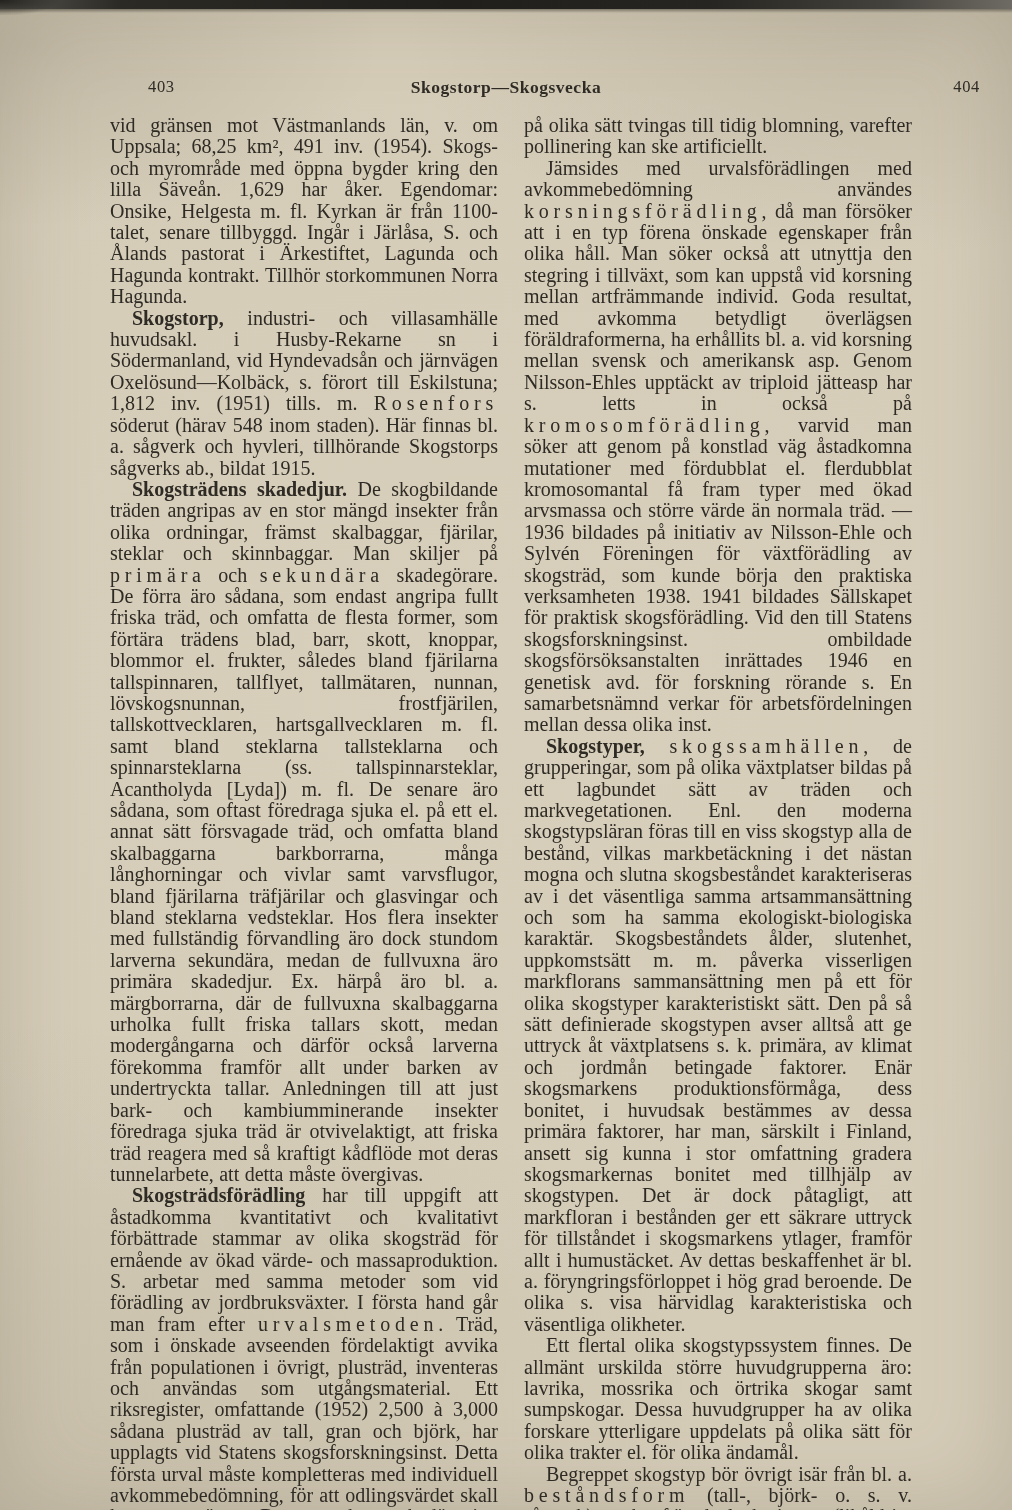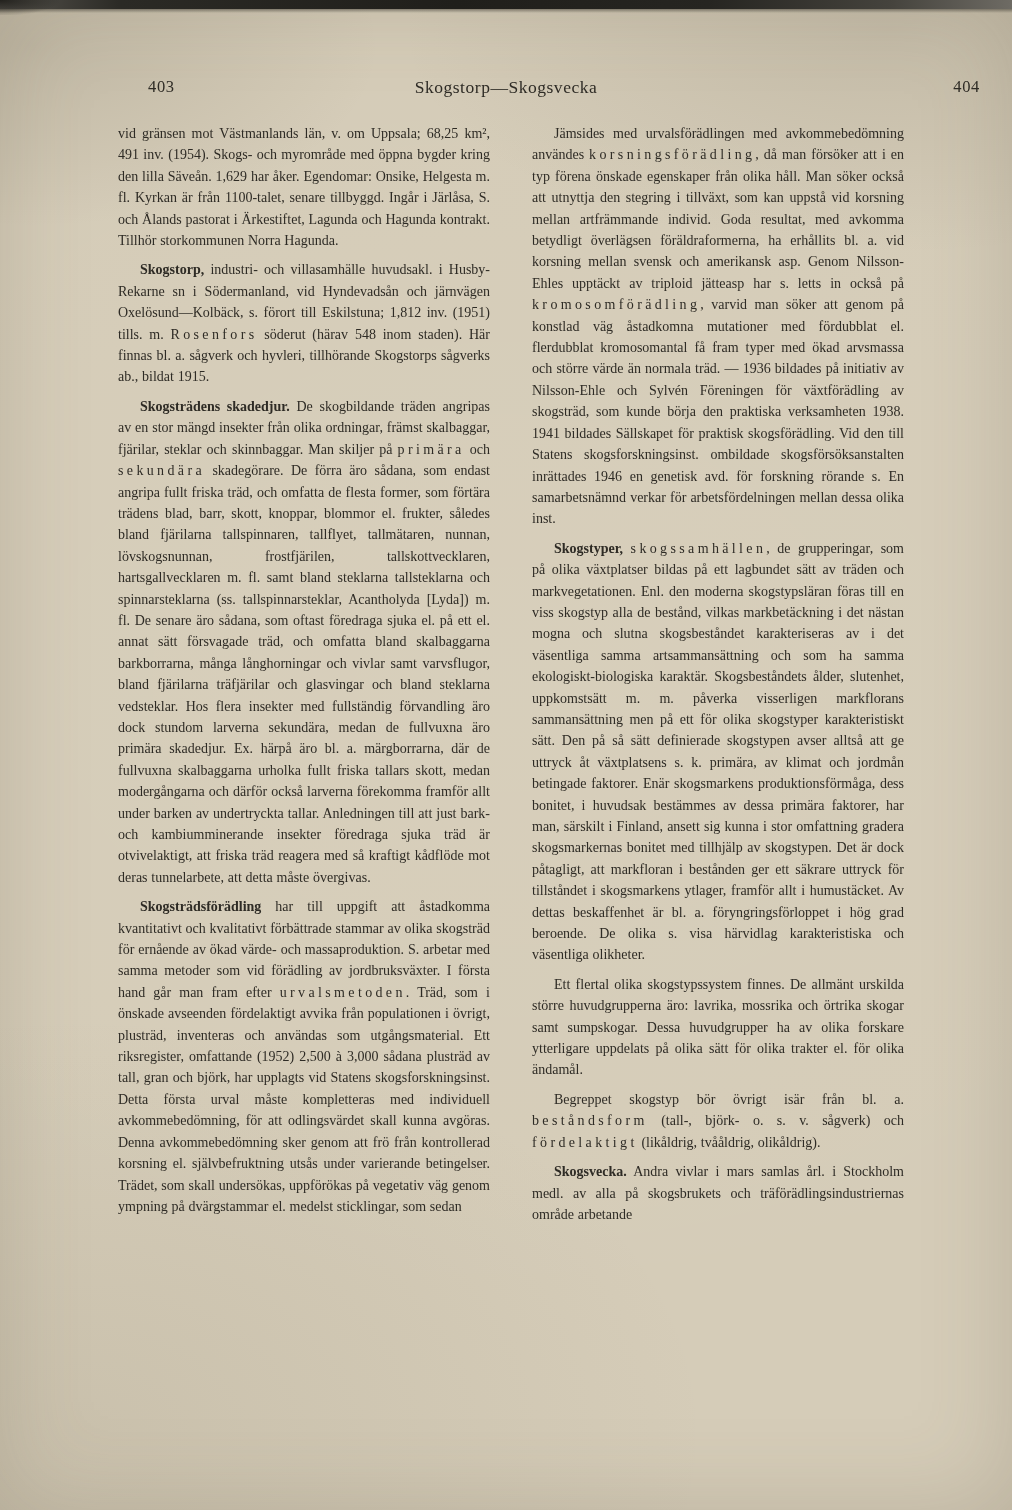--- a/index.html
+++ b/index.html
@@ -62,39 +62,39 @@
     top: 76px;
     font-size: 16.5px;
     line-height: 22px;
     letter-spacing: 0.04em;
   }
   .pagenum.left  { left: 116px; margin-left: 32px; }
   .pagenum.right { right: 32px; }
   .header .title {
     display: block;
     text-align: center;
-    font-weight: normal;
+    font-weight: bold;
     font-size: 17.5px;
     line-height: 22px;
     letter-spacing: 0.03em;
   }
   .columns {
     display: flex;
     gap: 26px;
     padding: 13px 100px 0 110px;
   }
   .col {
     width: 388px;
     text-align: justify;
     hyphens: auto;
     -webkit-hyphens: auto;
   }
   .col p.para {
-    margin: 8px;
-    font-size: 14px;
+    margin: 0;
+    font-size: 20px;
     line-height: 21.4px;
     word-spacing: 0.02em;
   }
   .col p.para.indent { text-indent: 22px; }
   .seg-normal { }
   .seg-bold   { font-weight: bold; }
   .seg-italic { }
   .seg-spaced { letter-spacing: 0.24em; }
 </style>
 </head>
@@ -111,20 +111,21 @@
   </div>
 
   <div class="columns">
     <div class="col">
         <p class="para"><span class="seg-normal">vid gränsen mot Västmanlands län, v. om Uppsala; 68,25 km², 491 inv. (1954). Skogs- och myrområde med öppna bygder kring den lilla Säveån. 1,629 har åker. Egendomar: Onsike, Helgesta m. fl. Kyrkan är från 1100-talet, senare tillbyggd. Ingår i Järlåsa, S. och Ålands pastorat i Ärkestiftet, Lagunda och Hagunda kontrakt. Tillhör storkommunen Norra Hagunda.</span></p>
         <p class="para indent"><span class="seg-bold">Skogstorp,</span><span class="seg-normal"> industri- och villasamhälle huvudsakl. i Husby-Rekarne sn i Södermanland, vid Hyndevadsån och järnvägen Oxelösund—Kolbäck, s. förort till Eskilstuna; 1,812 inv. (1951) tills. m. </span><span class="seg-spaced">Rosenfors</span><span class="seg-normal"> söderut (härav 548 inom staden). Här finnas bl. a. sågverk och hyvleri, tillhörande Skogstorps sågverks ab., bildat 1915.</span></p>
         <p class="para indent"><span class="seg-bold">Skogsträdens skadedjur.</span><span class="seg-normal"> De skogbildande träden angripas av en stor mängd insekter från olika ordningar, främst skalbaggar, fjärilar, steklar och skinnbaggar. Man skiljer på </span><span class="seg-spaced">primära</span><span class="seg-normal"> och </span><span class="seg-spaced">sekundära</span><span class="seg-normal"> skadegörare. De förra äro sådana, som endast angripa fullt friska träd, och omfatta de flesta former, som förtära trädens blad, barr, skott, knoppar, blommor el. frukter, således bland fjärilarna tallspinnaren, tallflyet, tallmätaren, nunnan, lövskogsnunnan, frostfjärilen, tallskottvecklaren, hartsgallvecklaren m. fl. samt bland steklarna tallsteklarna och spinnarsteklarna (ss. tallspinnarsteklar, </span><span class="seg-italic">Acantholyda</span><span class="seg-normal"> [</span><span class="seg-italic">Lyda</span><span class="seg-normal">]) m. fl. De senare äro sådana, som oftast föredraga sjuka el. på ett el. annat sätt försvagade träd, och omfatta bland skalbaggarna barkborrarna, många långhorningar och vivlar samt varvsflugor, bland fjärilarna träfjärilar och glasvingar och bland steklarna vedsteklar. Hos flera insekter med fullständig förvandling äro dock stundom larverna sekundära, medan de fullvuxna äro primära skadedjur. Ex. härpå äro bl. a. märgborrarna, där de fullvuxna skalbaggarna urholka fullt friska tallars skott, medan modergångarna och därför också larverna förekomma framför allt under barken av undertryckta tallar. Anledningen till att just bark- och kambiumminerande insekter föredraga sjuka träd är otvivelaktigt, att friska träd reagera med så kraftigt kådflöde mot deras tunnelarbete, att detta måste övergivas.</span></p>
         <p class="para indent"><span class="seg-bold">Skogsträdsförädling</span><span class="seg-normal"> har till uppgift att åstadkomma kvantitativt och kvalitativt förbättrade stammar av olika skogsträd för ernående av ökad värde- och massaproduktion. S. arbetar med samma metoder som vid förädling av jordbruksväxter. I första hand går man fram efter </span><span class="seg-spaced">urvalsmetoden</span><span class="seg-normal">. Träd, som i önskade avseenden fördelaktigt avvika från populationen i övrigt, plusträd, inventeras och användas som utgångsmaterial. Ett riksregister, omfattande (1952) 2,500 à 3,000 sådana plusträd av tall, gran och björk, har upplagts vid Statens skogsforskningsinst. Detta första urval måste kompletteras med individuell avkommebedömning, för att odlingsvärdet skall kunna avgöras. Denna avkommebedömning sker genom att frö från kontrollerad korsning el. självbefruktning utsås under varierande betingelser. Trädet, som skall undersökas, uppförökas på vegetativ väg genom ympning på dvärgstammar el. medelst sticklingar, som sedan</span></p>
       </div>
     <div class="col">
+        <p class="para"><span class="seg-normal">på olika sätt tvingas till tidig blomning, varefter pollinering kan ske artificiellt.</span></p>
         <p class="para indent"><span class="seg-normal">Jämsides med urvalsförädlingen med avkommebedömning användes </span><span class="seg-spaced">korsningsförädling</span><span class="seg-normal">, då man försöker att i en typ förena önskade egenskaper från olika håll. Man söker också att utnyttja den stegring i tillväxt, som kan uppstå vid korsning mellan artfrämmande individ. Goda resultat, med avkomma betydligt överlägsen föräldraformerna, ha erhållits bl. a. vid korsning mellan svensk och amerikansk asp. Genom Nilsson-Ehles upptäckt av triploid jätteasp har s. letts in också på </span><span class="seg-spaced">kromosomförädling</span><span class="seg-normal">, varvid man söker att genom på konstlad väg åstadkomna mutationer med fördubblat el. flerdubblat kromosomantal få fram typer med ökad arvsmassa och större värde än normala träd. — 1936 bildades på initiativ av Nilsson-Ehle och Sylvén Föreningen för växtförädling av skogsträd, som kunde börja den praktiska verksamheten 1938. 1941 bildades Sällskapet för praktisk skogsförädling. Vid den till Statens skogsforskningsinst. ombildade skogsförsöksanstalten inrättades 1946 en genetisk avd. för forskning rörande s. En samarbetsnämnd verkar för arbetsfördelningen mellan dessa olika inst.</span></p>
         <p class="para indent"><span class="seg-bold">Skogstyper,</span><span class="seg-normal"> </span><span class="seg-spaced">skogssamhällen</span><span class="seg-normal">, de grupperingar, som på olika växtplatser bildas på ett lagbundet sätt av träden och markvegetationen. Enl. den moderna skogstypsläran föras till en viss skogstyp alla de bestånd, vilkas markbetäckning i det nästan mogna och slutna skogsbeståndet karakteriseras av i det väsentliga samma artsammansättning och som ha samma ekologiskt-biologiska karaktär. Skogsbeståndets ålder, slutenhet, uppkomstsätt m. m. påverka visserligen markflorans sammansättning men på ett för olika skogstyper karakteristiskt sätt. Den på så sätt definierade skogstypen avser alltså att ge uttryck åt växtplatsens s. k. primära, av klimat och jordmån betingade faktorer. Enär skogsmarkens produktionsförmåga, dess bonitet, i huvudsak bestämmes av dessa primära faktorer, har man, särskilt i Finland, ansett sig kunna i stor omfattning gradera skogsmarkernas bonitet med tillhjälp av skogstypen. Det är dock påtagligt, att markfloran i bestånden ger ett säkrare uttryck för tillståndet i skogsmarkens ytlager, framför allt i humustäcket. Av dettas beskaffenhet är bl. a. föryngringsförloppet i hög grad beroende. De olika s. visa härvidlag karakteristiska och väsentliga olikheter.</span></p>
         <p class="para indent"><span class="seg-normal">Ett flertal olika skogstypssystem finnes. De allmänt urskilda större huvudgrupperna äro: lavrika, mossrika och örtrika skogar samt sumpskogar. Dessa huvudgrupper ha av olika forskare ytterligare uppdelats på olika sätt för olika trakter el. för olika ändamål.</span></p>
         <p class="para indent"><span class="seg-normal">Begreppet skogstyp bör övrigt isär från bl. a. </span><span class="seg-spaced">beståndsform</span><span class="seg-normal"> (tall-, björk- o. s. v. sågverk) och </span><span class="seg-spaced">fördelaktigt</span><span class="seg-normal"> (likåldrig, tvååldrig, olikåldrig).</span></p>
         <p class="para indent"><span class="seg-bold">Skogsvecka.</span><span class="seg-normal"> Andra vivlar i mars samlas årl. i Stockholm medl. av alla på skogsbrukets och träförädlingsindustriernas område arbetande</span></p>
       </div>
   </div>
 </div>
 
 </body></html>

